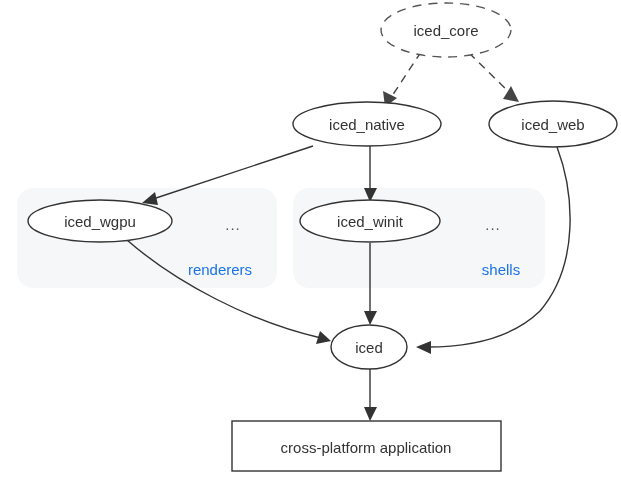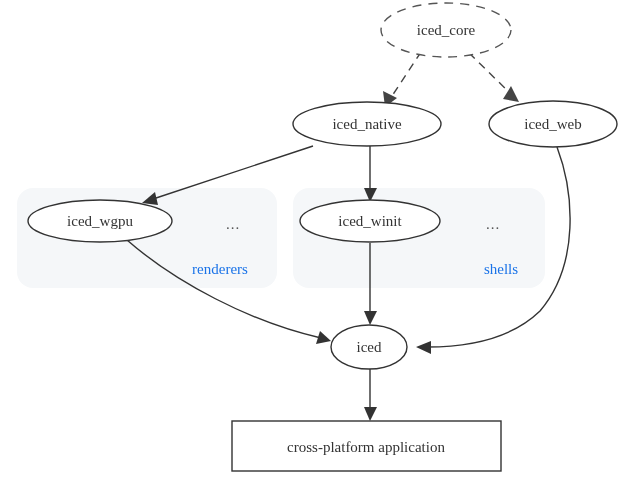--- a/index.html
+++ b/index.html
@@ -5,21 +5,21 @@
   html, body {
     margin: 0;
     padding: 0;
     background: #ffffff;
   }
   #canvas {
     position: relative;
     width: 621px;
     height: 483px;
     background: #ffffff;
-    font-family: Liberation Serif, serif;
+    font-family: Liberation Sans, sans-serif;
     overflow: hidden;
   }
   #graph-svg {
     position: absolute;
     top: 0;
     left: 0;
     width: 621px;
     height: 483px;
   }
   .node-label {

